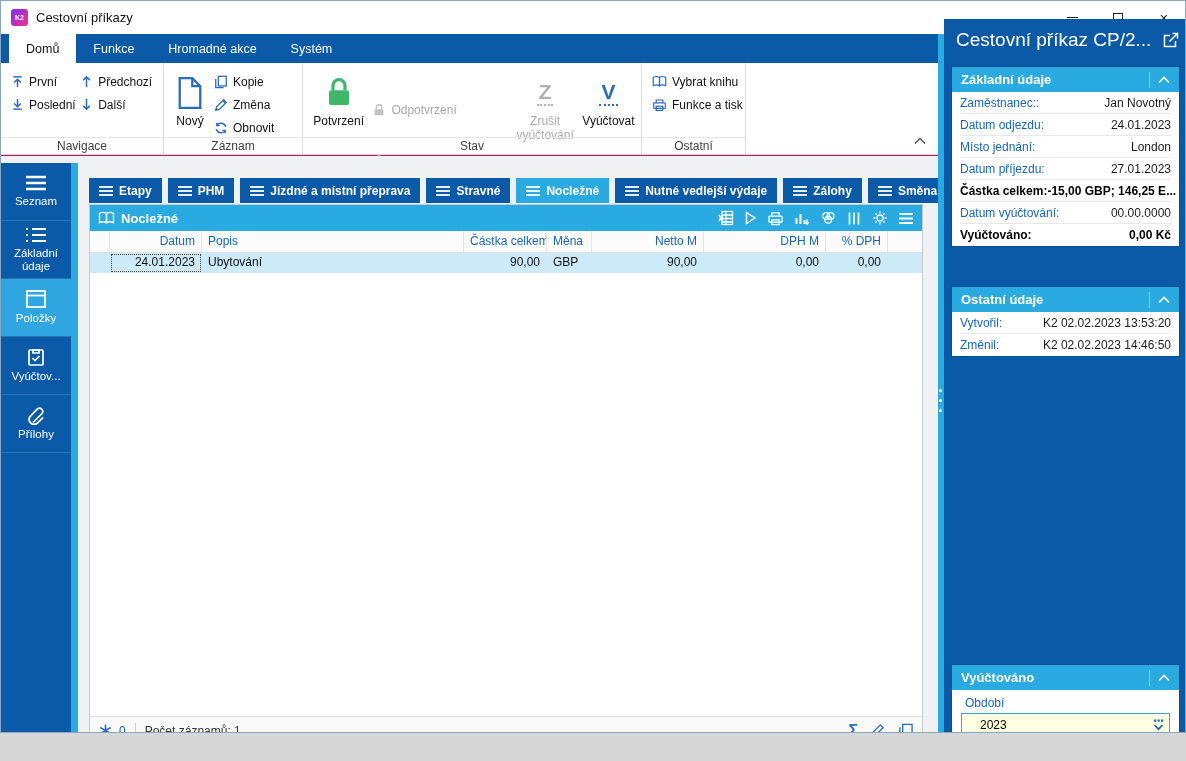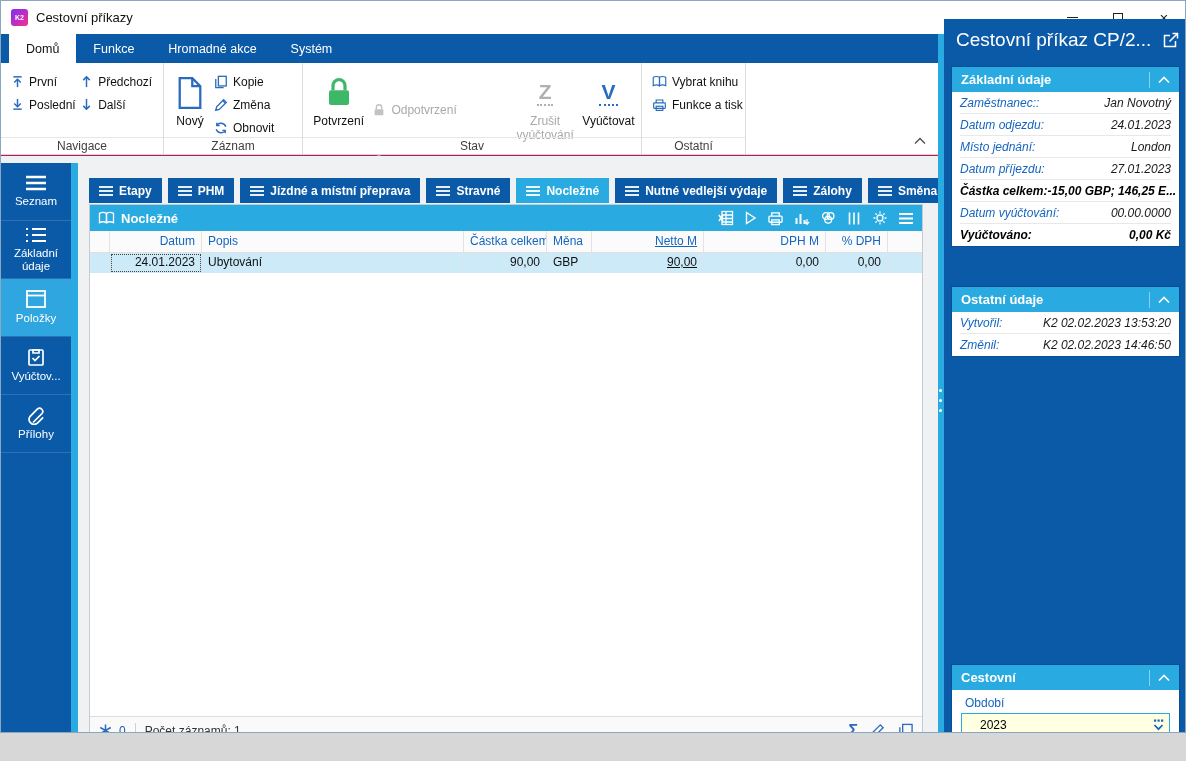--- a/index.html
+++ b/index.html
@@ -64,41 +64,41 @@
   
   .panel{position:absolute; left:88px; top:203px; width:834px; height:541px; background:#fff; border:1px solid #c5cbd0; display:flex; flex-direction:column;}
   .panel-header{height:26px; background:var(--cyan); color:#fff; display:flex; align-items:center; padding:0 8px; flex:none;}
   .panel-header .ptitle{font-size:13px; font-weight:bold; margin-left:6px;}
   .phicons{margin-left:auto; display:flex; align-items:center; gap:10px; color:#fff;}
   .thead{height:22px; display:flex; background:#fbfbfb; border-bottom:1px solid #e0e0e0; flex:none; font-size:12px; color:var(--label-blue);}
   .thead>div{padding:3px 6px; border-right:1px solid #e3e3e3; white-space:nowrap; overflow:hidden;}
   .trow{height:20px; display:flex; background:var(--sel); font-size:12px; color:#111; flex:none;}
   .trow>div{padding:2px 6px; border-right:1px solid #d9e6ef; white-space:nowrap; overflow:hidden;}
   .col-sel{width:20px;} .col-datum{width:92px; text-align:right;} .col-popis{width:262px;}
-  .col-castka{width:83px; text-align:right;} .col-mena{width:45px;} .col-netto{width:112px; text-align:right;text-decoration:underline;}
+  .col-castka{width:83px; text-align:right;} .col-mena{width:45px;} .col-netto{width:112px; text-align:right;}
   .col-dph{width:122px; text-align:right;} .col-pct{width:62px; text-align:right;} .col-fill{flex:1; border-right:none !important;}
   .cell-focus{outline:1px dotted #444; outline-offset:-2px;}
   .panel-body{flex:1; background:#fff;}
   .panel-footer{height:28px; border-top:1px solid #ddd; background:#fafafa; display:flex; align-items:center; padding:0 8px; font-size:12px; color:#333; flex:none;}
   .pf-sep{width:1px; height:16px; background:#d0d0d0; margin:0 9px;}
   .pf-count{color:#1a5fa8; margin-left:6px;}
   .pf-icons{margin-left:auto; display:flex; align-items:center; gap:12px; color:var(--icon-blue);}
   .sigma{font-size:16px; font-weight:bold; color:var(--icon-blue); line-height:1;}
 
   
   .splitter{position:absolute; left:937px; top:33px; width:6px; height:728px; background:var(--cyan);}
   .splitter .dots{position:absolute; left:1px; top:355px; display:flex; flex-direction:column; gap:7px;}
   .splitter .dots i{width:3px; height:3px; background:#fff; border-radius:50%;}
   .rpanel{position:absolute; left:943px; top:18px; width:243px; height:728px; background:var(--blue);}
   .rp-titlerow{position:absolute; left:12px; right:8px; top:10px; display:flex; align-items:center; color:#fff;}
   .rp-title{font-size:19px; font-weight:400; white-space:nowrap; overflow:hidden; flex:1;}
   .card{position:absolute; left:7px; width:229px; background:#fff; border:1px solid #0a4f94;}
   .card-h{height:25px; background:var(--cyan); color:#fff; font-size:13px; font-weight:bold; display:flex; align-items:center; padding:0 9px;}
   .card-h .chev{margin-left:auto; border-left:1px solid rgba(255,255,255,.45); padding-left:8px; display:flex; align-items:center; height:16px;}
-  .crow{height:22px; margin:0 8px; display:flex; align-items:center; border-bottom:1px solid #e8e8e8; font-size:12px;font-style:italic;}
+  .crow{height:22px; margin:0 8px; display:flex; align-items:center; border-bottom:1px solid #e8e8e8; font-size:12px;}
   .crow:last-child{border-bottom:none;justify-content:center;}
   .crow .lab{color:var(--label-blue); white-space:nowrap;}
   .crow .val{margin-left:auto; color:var(--txt); white-space:nowrap;}
   .crow.bold .lab,.crow.bold .val{color:#000; font-weight:bold;}
   .card1{top:47px;} .card2{top:267px;} .card3{top:645px;}
   .card3 .body{padding:6px 9px 10px;}
   .period-label{color:var(--label-blue); font-size:12px; margin:0 0 3px 4px;}
   .combo{display:flex; align-items:center; background:var(--input-y); border:1px solid var(--cyan); height:23px;padding-left:12px;}
   .combo input{flex:1; border:none; background:transparent; font-size:12px; padding:0 6px; color:#000; outline:none;}
   .combo .dd{width:22px; display:flex; align-items:center; justify-content:center; color:var(--label-blue);}
@@ -621,21 +621,21 @@
           <span class="val">K2 02.02.2023 13:53:20</span>
         </div>
       <div class="crow">
           <span class="lab">Změnil:</span>
           <span class="val">K2 02.02.2023 14:46:50</span>
         </div>
     </div>
 
     <div class="card card3">
       <div class="card-h">
-        <span>Cestovní</span>
+        <span>Vyúčtováno</span>
         <span class="chev">
           <svg class="ic" width="12" height="8" viewBox="0 0 12 8">
               <path d="m1 6.5 5-5 5 5" fill="none" stroke="#fff" stroke-width="1.6"></path>
             </svg>
         </span>
       </div>
       <div class="body">
         <div class="period-label">Období</div>
         <div class="combo">
           <input type="text" value="2023" style="">

